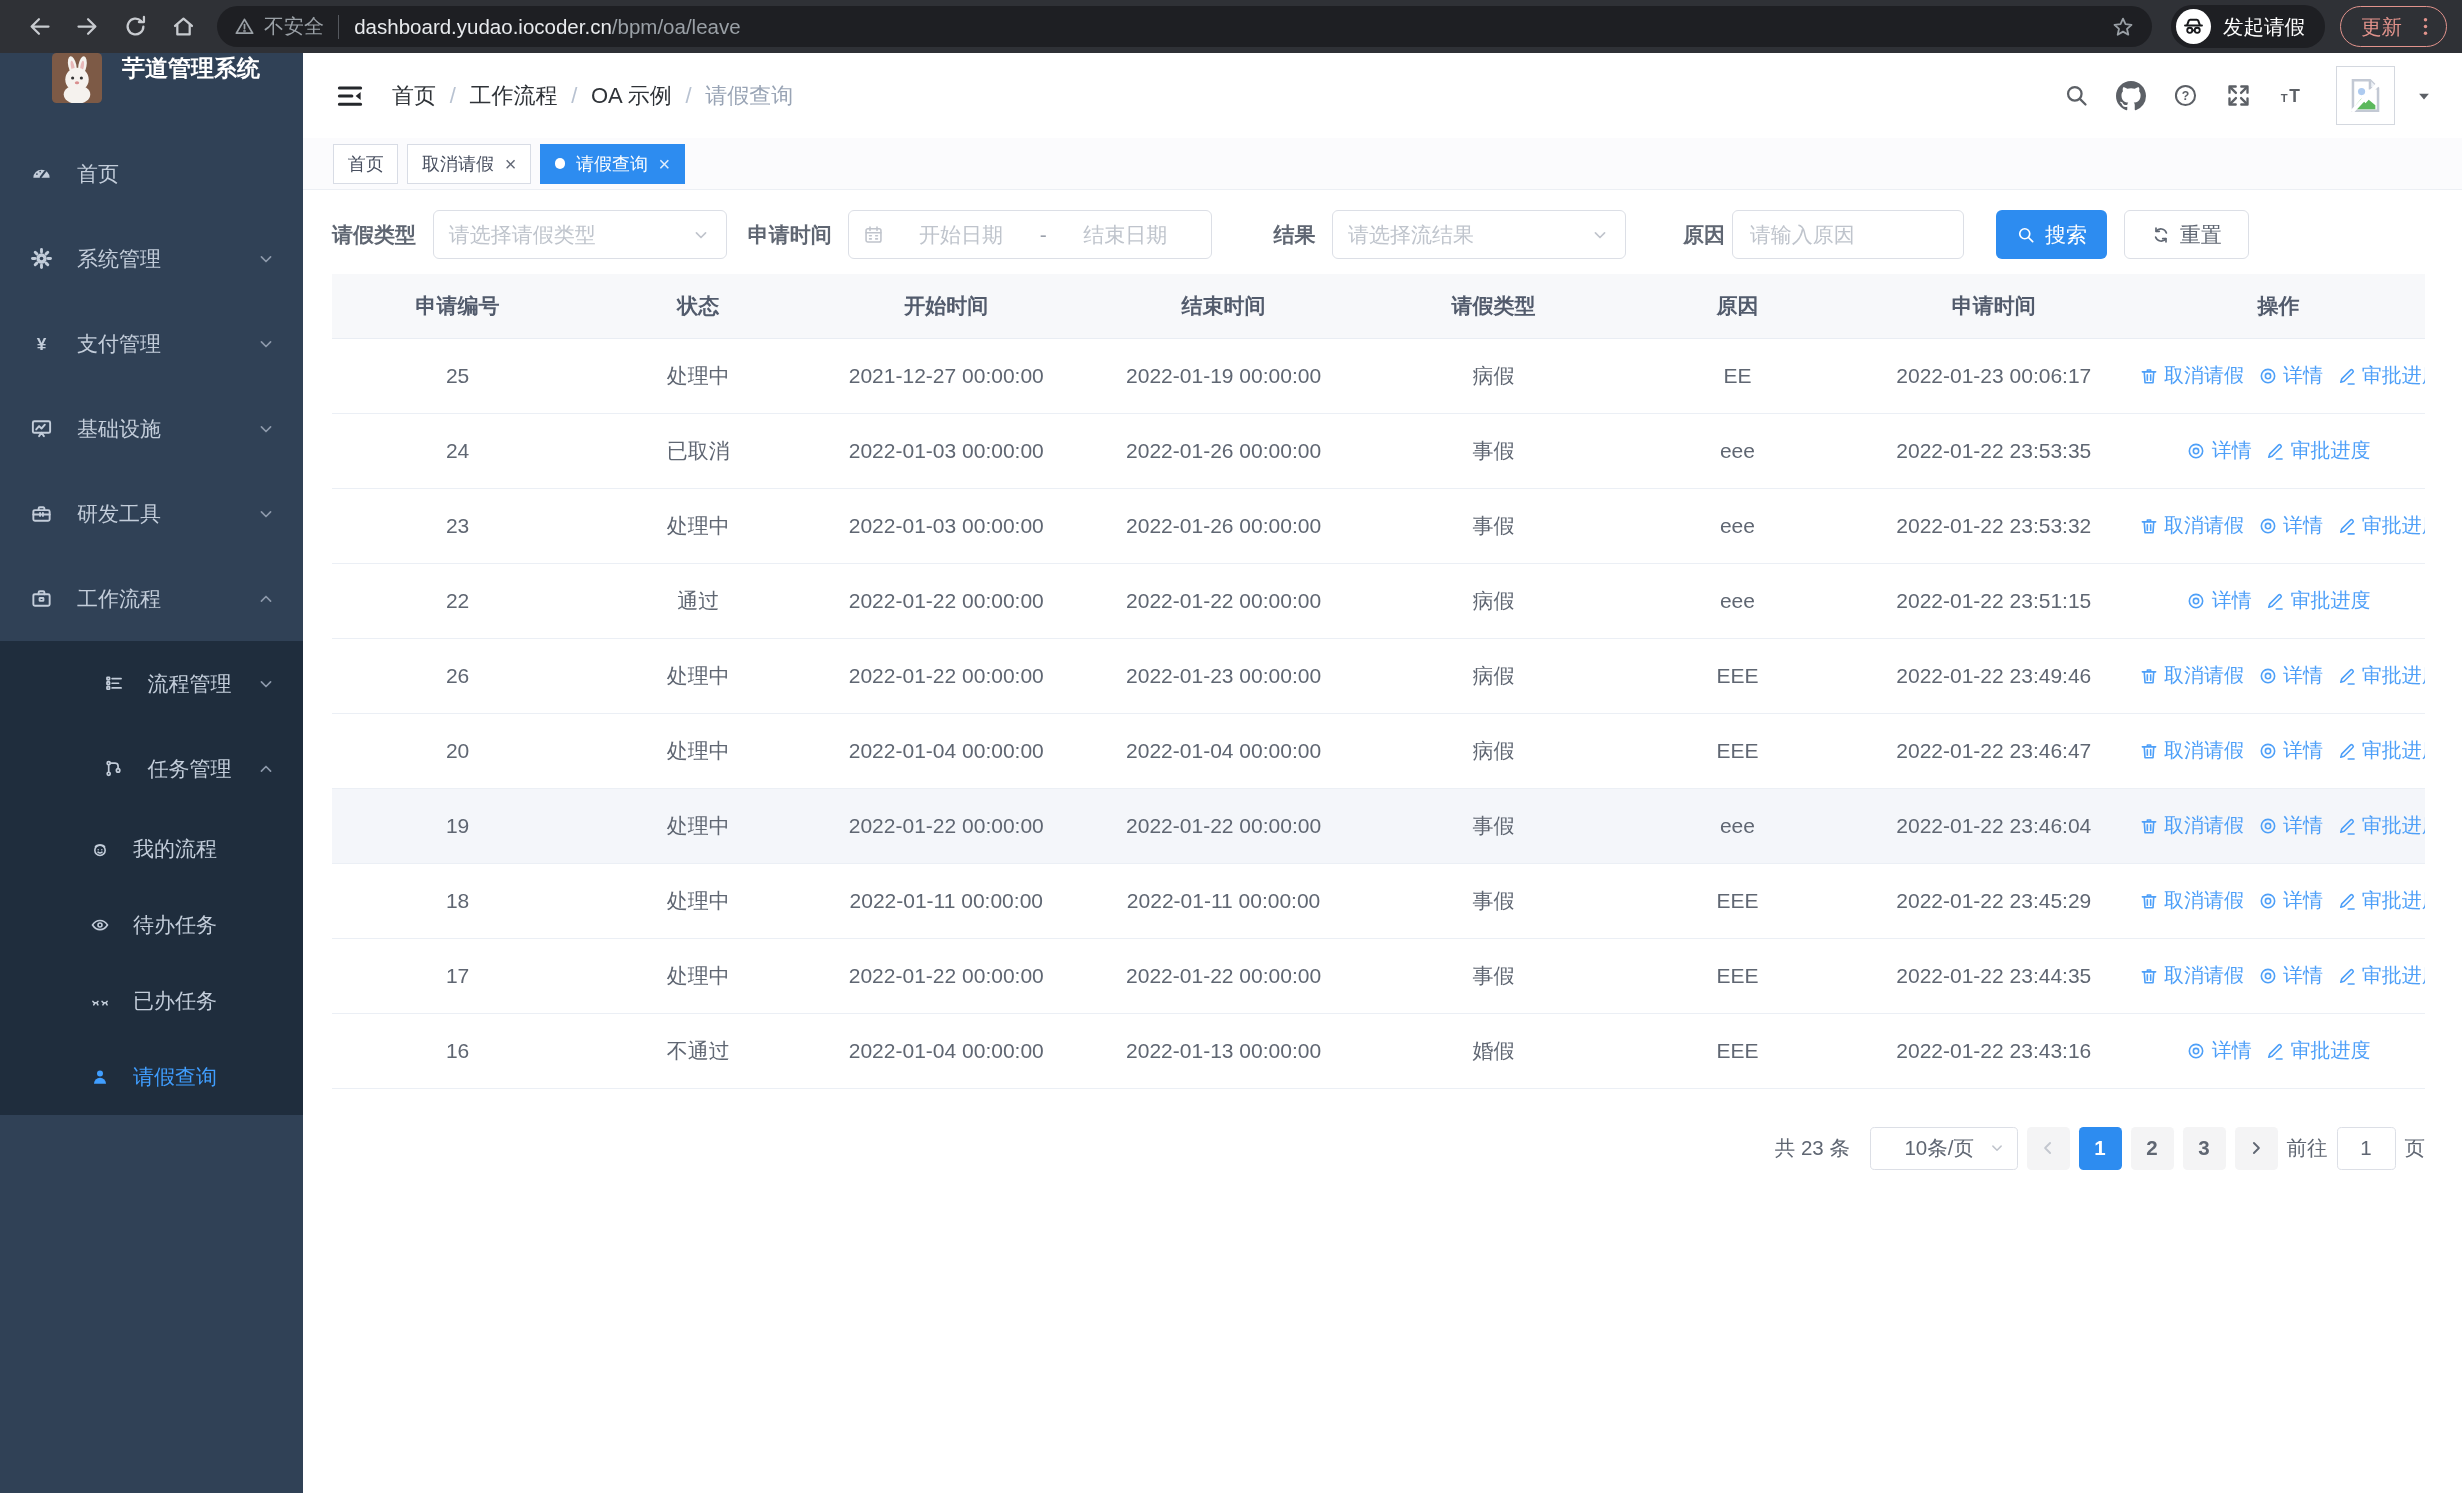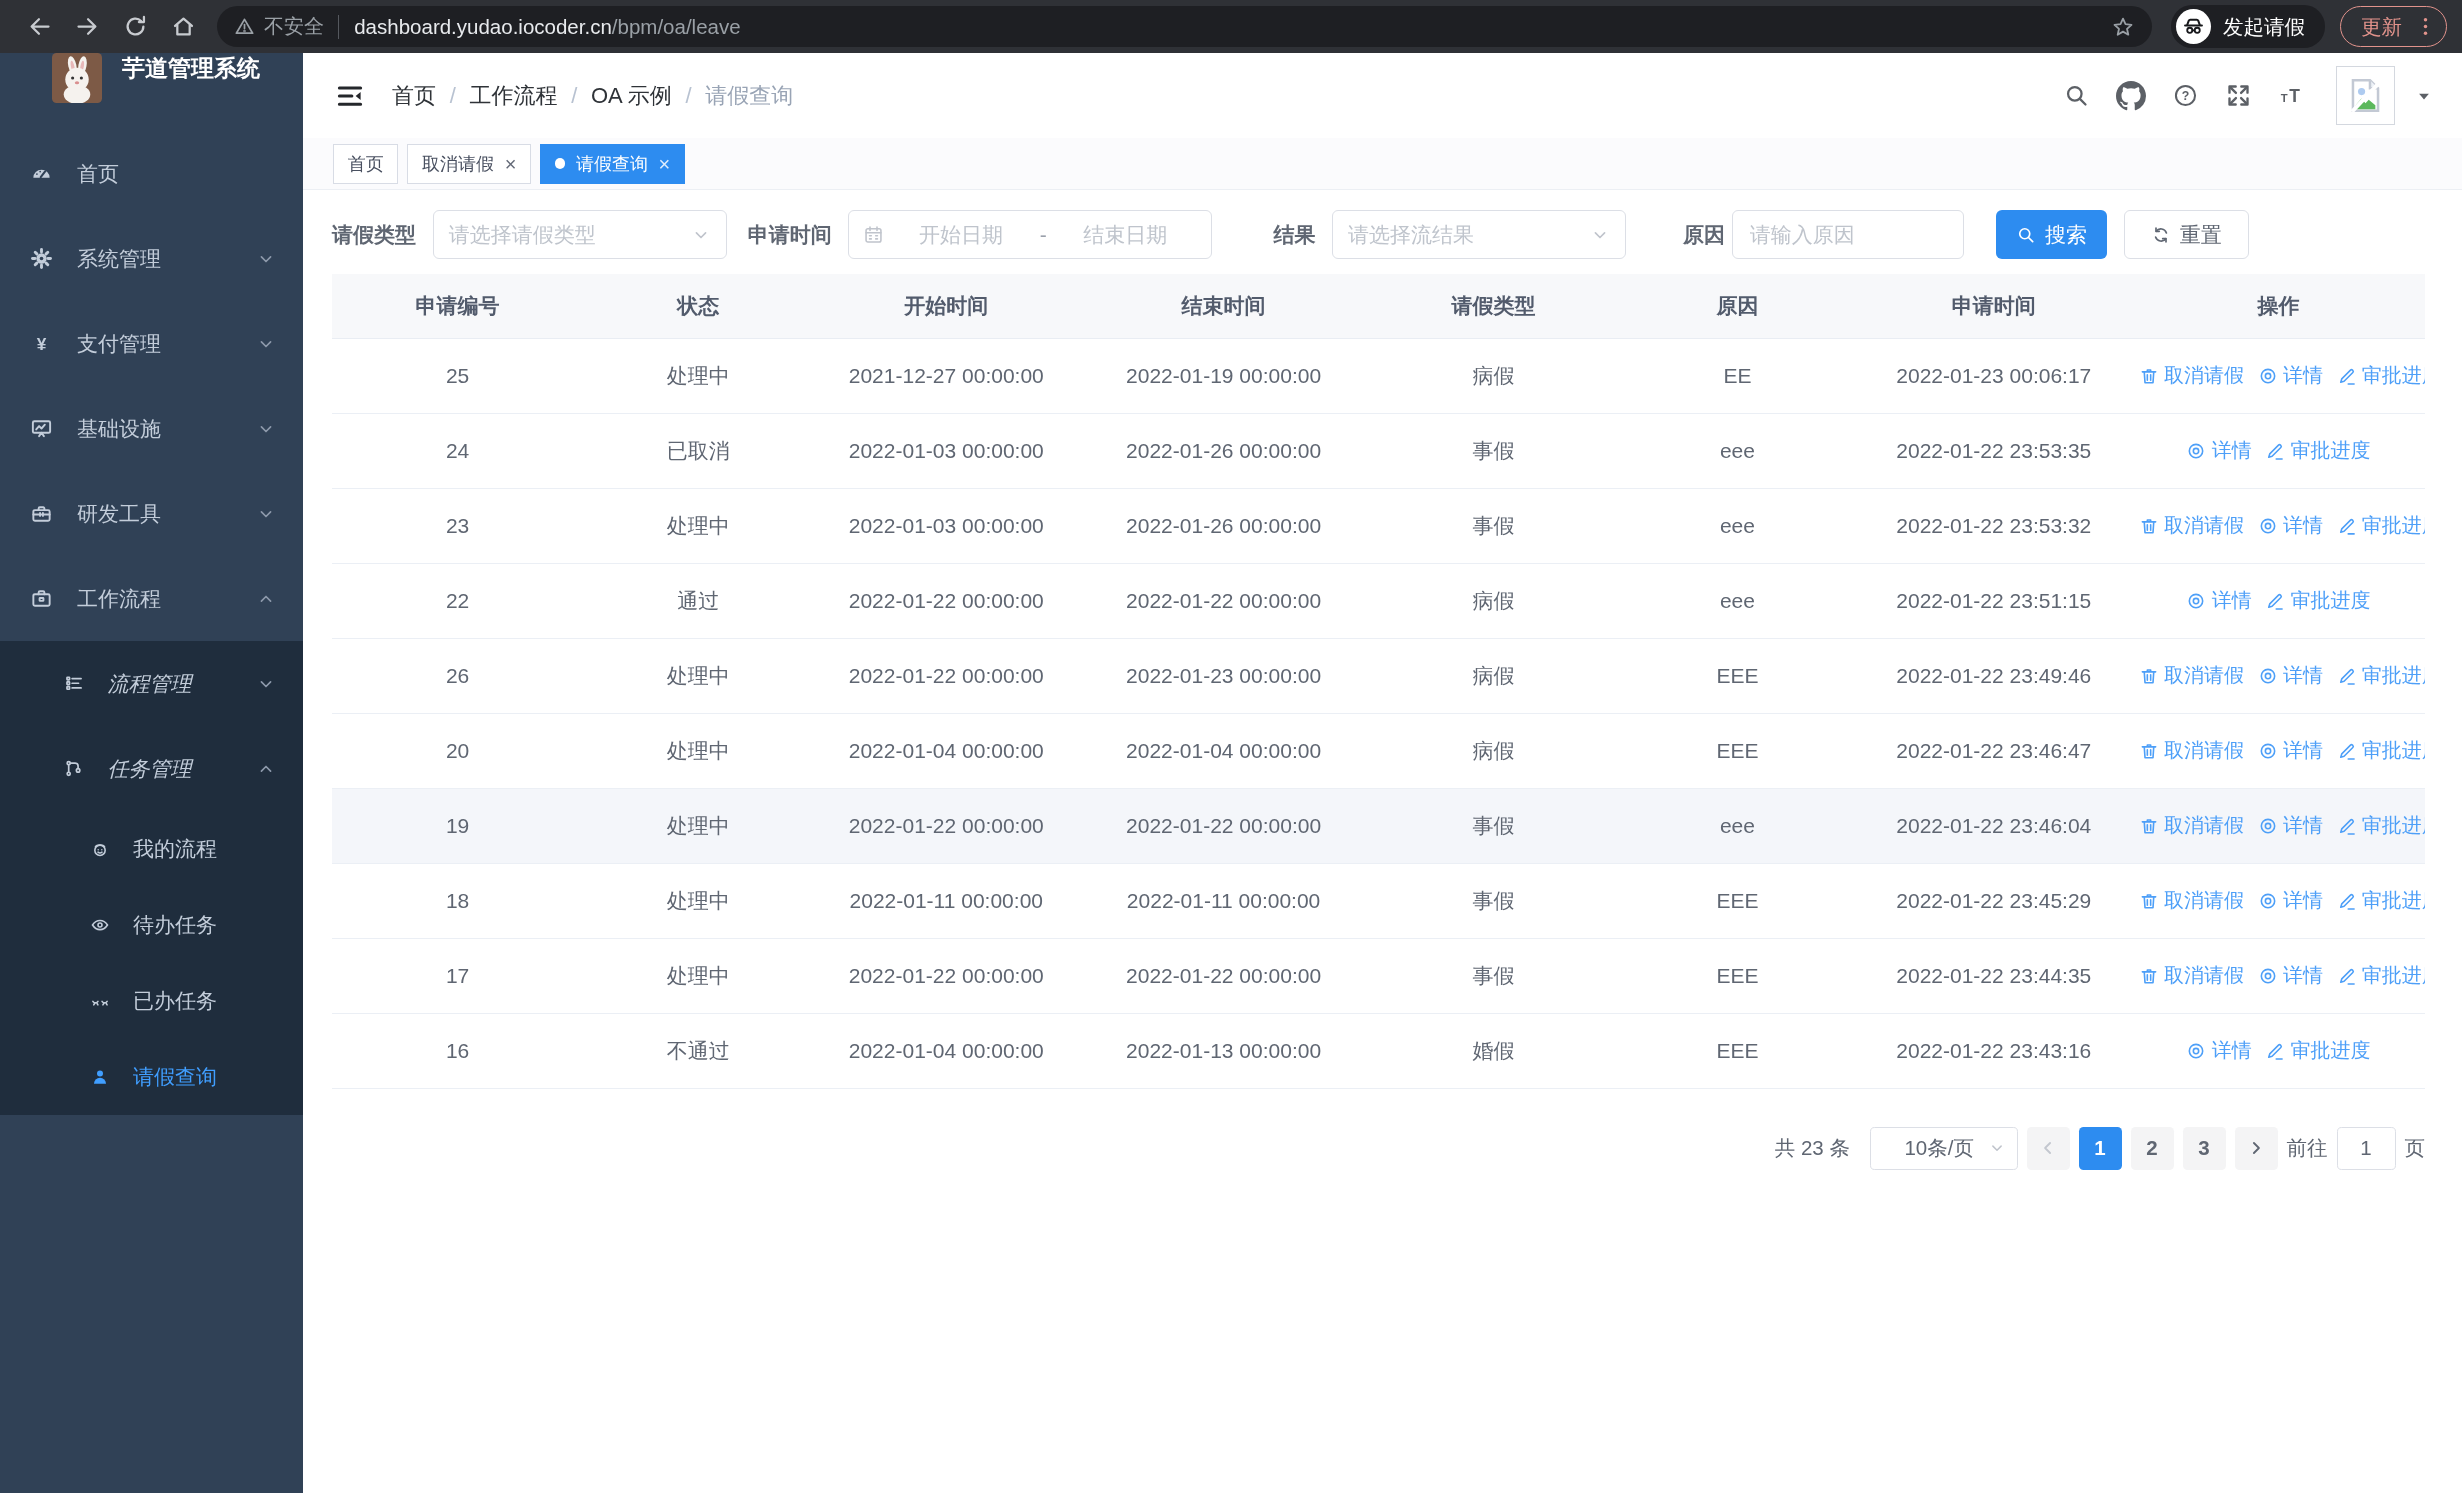--- a/index.html
+++ b/index.html
@@ -37,21 +37,21 @@
 
   
   .logo{height:78px;display:flex;align-items:flex-start;padding-left:52px;}
   .logo-img{width:50px;height:50px;border-radius:4.6px;flex:none;}
   .logo-title{margin-left:20px;font-size:23px;font-weight:700;color:#fff;white-space:nowrap;}
   .menu-item{display:flex;align-items:center;cursor:pointer;white-space:nowrap;font-size:21px;color:#c3cdda;padding-right:27px;}
   .menu-item .mlabel{flex:1;}
   .menu-item.active{color:var(--sidebar-active);}
   .mi{flex:none;}
   .lvl1{height:85px;padding-left:30px;} .lvl1 .mi{width:23px;height:23px;margin-right:24px;}
-  .lvl2{height:85px;padding-left:64px;font-style:italic;} .lvl2 .mi{width:20.5px;height:20.5px;margin-right:23px;}
+  .lvl2{height:85px;padding-left:104px;} .lvl2 .mi{width:20.5px;height:20.5px;margin-right:23px;}
   .lvl3{height:76px;padding-left:90px;} .lvl3 .mi{width:20px;height:20px;margin-right:23px;}
   .mchev{width:20px;height:20px;color:#8d99ab;flex:none;}
   .submenu{background:var(--submenu-bg);}
   .submenu .submenu{background:transparent;}
 
   
   .navbar{height:85px;display:flex;align-items:center;padding:0 29px 0 32px;background:#fff;flex:none;}
   .hamburger{width:30px;height:30px;color:#25272b;cursor:pointer;flex:none;}
   .breadcrumb{display:flex;align-items:center;margin-left:27px;font-size:22px;color:#2f3338;}
   .bc-item{cursor:pointer;}

